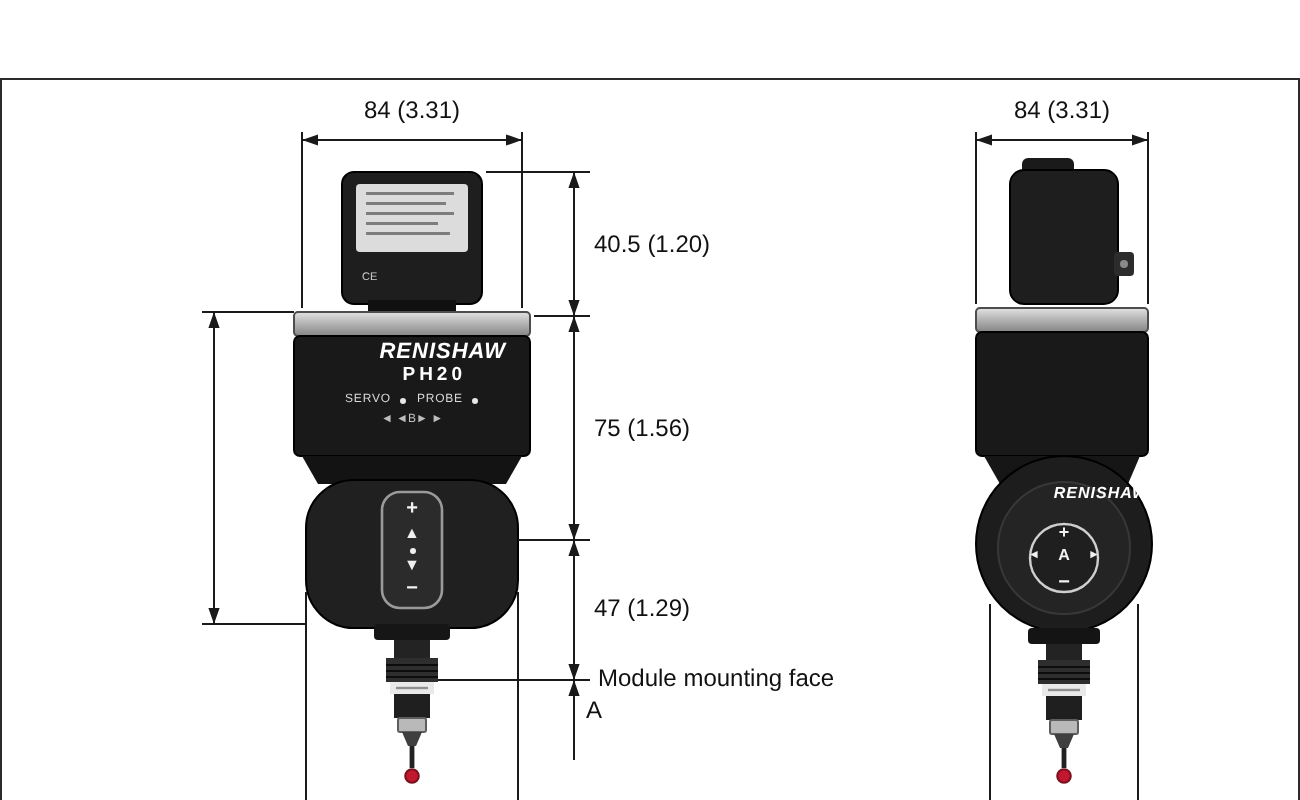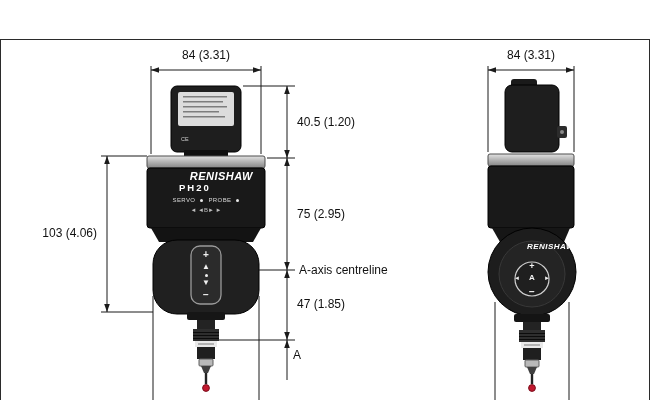--- a/index.html
+++ b/index.html
@@ -9,21 +9,21 @@
     font-family:"Liberation Sans", sans-serif; color:#111;margin-top:39px;
   }
   .canvas svg { position:absolute; left:0; top:0; }
   .lbl { position:absolute; font-size:12px; white-space:nowrap; color:#111; line-height:14px; }
   .center { text-align:center; }
   .rightal { text-align:right; }
   .brand { position:absolute; font-style:italic; font-weight:bold; color:#ffffff;
            letter-spacing:0.5px; text-align:right; line-height:1; }
   .brand-front { left:158px; top:131px; width:94px; font-size:11px; }
   .brand-side  { left:489px; top:203px; width:84px; font-size:8px; }
-  .model { position:absolute; left:178px; top:143px; width:54px; text-align:left;
+  .model { position:absolute; left:178px; top:143px; width:54px; text-align:right;
            color:#fff; font-weight:bold; font-size:9.5px; letter-spacing:2px; line-height:1; }
   .led-row { position:absolute; left:156px; top:157px; width:98px; display:flex;
              justify-content:center; align-items:center; gap:5px;
              font-size:6px; color:#d8d8d8; letter-spacing:0.4px; line-height:1; }
   .led-dot { width:3px; height:3px; border-radius:50%; background:#e8e8e8; }
   .bmarks { position:absolute; left:168px; top:167px; width:74px; text-align:center;
             font-size:6px; color:#bdbdbd; line-height:1; }
   .ce { position:absolute; left:180px; top:97px; font-size:5.5px; color:#cfcfcf; line-height:1; }
   .panel-col { position:absolute; left:190px; top:210px; width:30px; height:50px;
                display:flex; flex-direction:column; align-items:center;
@@ -159,25 +159,24 @@
     </g>
     <g fill="#1a1a1a">
       <polygon points="487,30 495,27.2 495,32.8"></polygon>
       <polygon points="573,30 565,27.2 565,32.8"></polygon>
       <polygon points="494,364 502,361.2 502,366.8"></polygon>
       <polygon points="568,364 560,361.2 560,366.8"></polygon>
     </g>
   </svg>
 
   <div class="lbl center" style="left:155px; top:8px; width:100px;">84 (3.31)</div>
-  <div class="lbl rightal" style="left:10px; top:186px; width:86px;">103 (4.06)</div>
   <div class="lbl" style="left:296px; top:75px;">40.5 (1.20)</div>
-  <div class="lbl" style="left:296px; top:167px;">75 (2.95)</div>
-  <div class="lbl" style="left:298px; top:223px;">A-axis centreline</div>
-  <div class="lbl" style="left:296px; top:257px;">47 (1.85)</div>
+  <div class="lbl" style="left:296px; top:167px;">75 (1.56)</div>
+  <div class="lbl" style="left:296px; top:257px;">47 (1.29)</div>
+  <div class="lbl" style="left:298px; top:292px;">Module mounting face</div>
   <div class="lbl" style="left:292px; top:308px;">A</div>
 
   <div class="brand brand-front">RENISHAW</div>
   <div class="model">PH20</div>
   <div class="led-row">
     <span>SERVO</span>
     <span class="led-dot"></span>
     <span>PROBE</span>
     <span class="led-dot"></span>
   </div>

